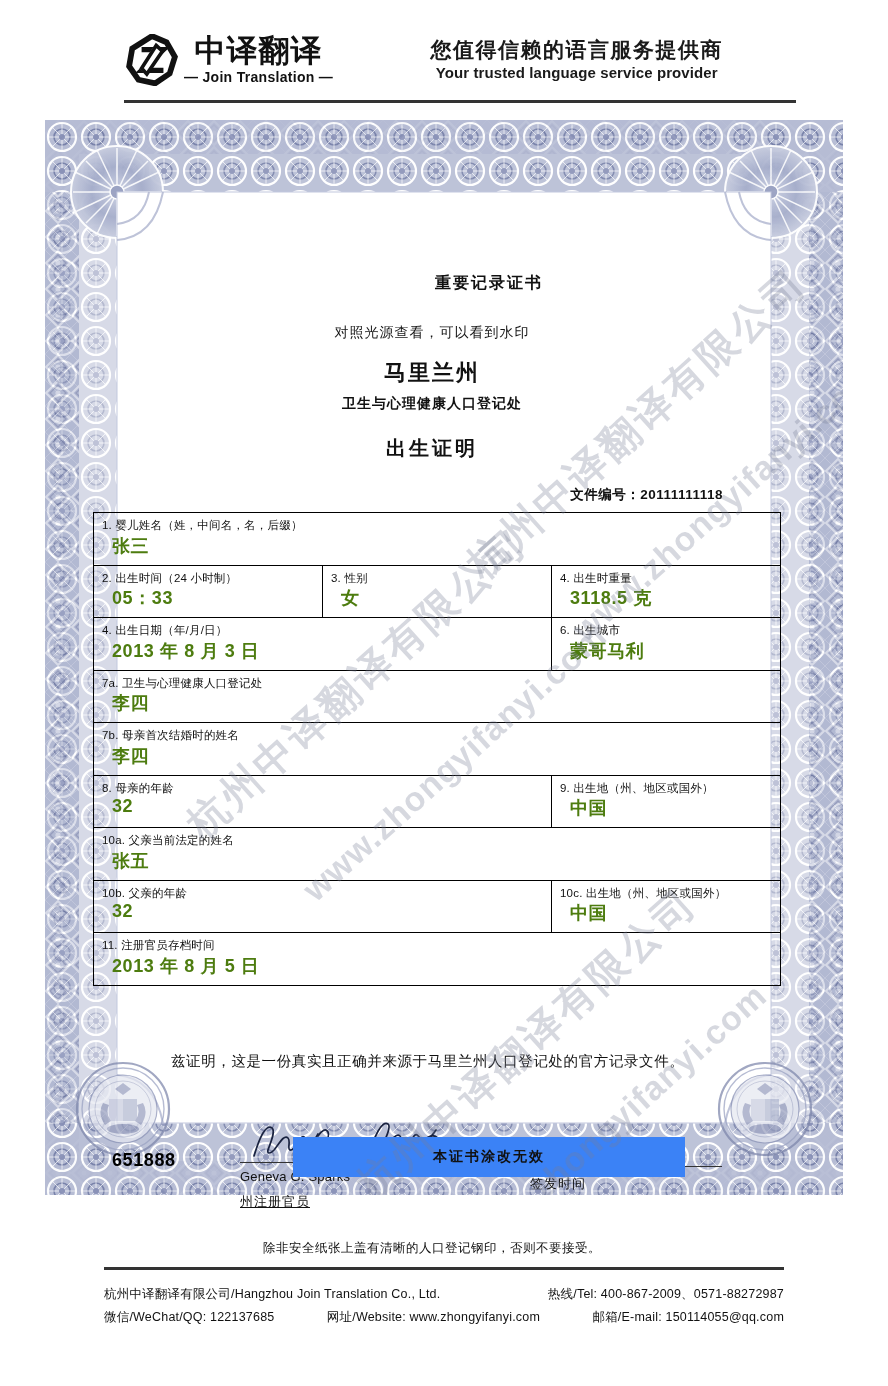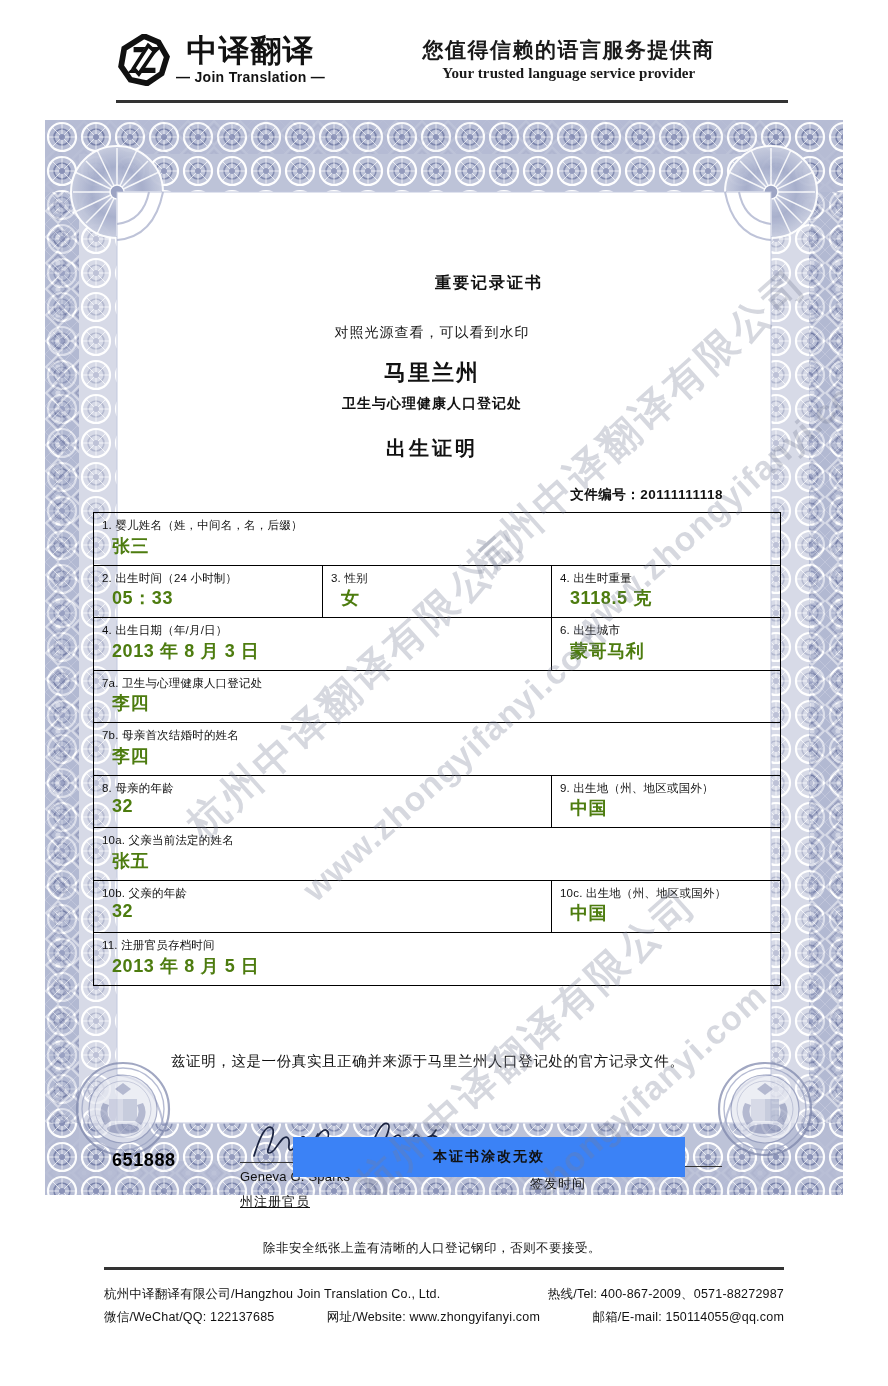--- a/index.html
+++ b/index.html
@@ -4,27 +4,27 @@
 <style>
   html,body{margin:0;padding:0;background:#fff;}
   body{
     width:888px;height:1386px;position:relative;overflow:hidden;
     font-family:"Liberation Sans","DejaVu Sans",sans-serif;
     color:#111;
   }
   .page{position:absolute;inset:0;}
 
   
-  .header{position:absolute;left:8px;top:0;width:799px;height:108px;}
+  .header{position:absolute;left:16px;top:0;width:799px;height:108px;}
   .logo-wrap{position:absolute;left:110px;top:34px;display:flex;align-items:center;gap:6px;}
   .logo-mark{width:52px;height:52px;flex:none;}
   .logo-texts{display:flex;flex-direction:column;align-items:center;}
   .logo-cn{font-size:31px;font-weight:bold;letter-spacing:1px;line-height:1.05;color:#111;}
   .logo-en{font-size:14px;font-weight:bold;letter-spacing:.3px;color:#111;margin-top:1px;white-space:nowrap;}
-  .tagline{position:absolute;right:92px;top:38px;text-align:center;font-family:Liberation Serif, serif;}
+  .tagline{position:absolute;right:92px;top:38px;text-align:center;}
   .tagline-cn{font-size:21px;font-weight:bold;letter-spacing:1.5px;line-height:1.15;color:#1a1a1a;}
   .tagline-en{font-size:15px;font-weight:bold;letter-spacing:.1px;line-height:1.2;color:#1a1a1a;margin-top:2px;}
   .header-rule{position:absolute;left:108px;top:100px;width:672px;height:3px;background:#333;}
 
   
   .cert{position:absolute;left:45px;top:120px;width:798px;height:1075px;background:#fff;}
   .cert-border{position:absolute;inset:0;}
 
   .title-banner{
     position:absolute;left:228px;top:148px;width:432px;height:30px;background:#fff;

